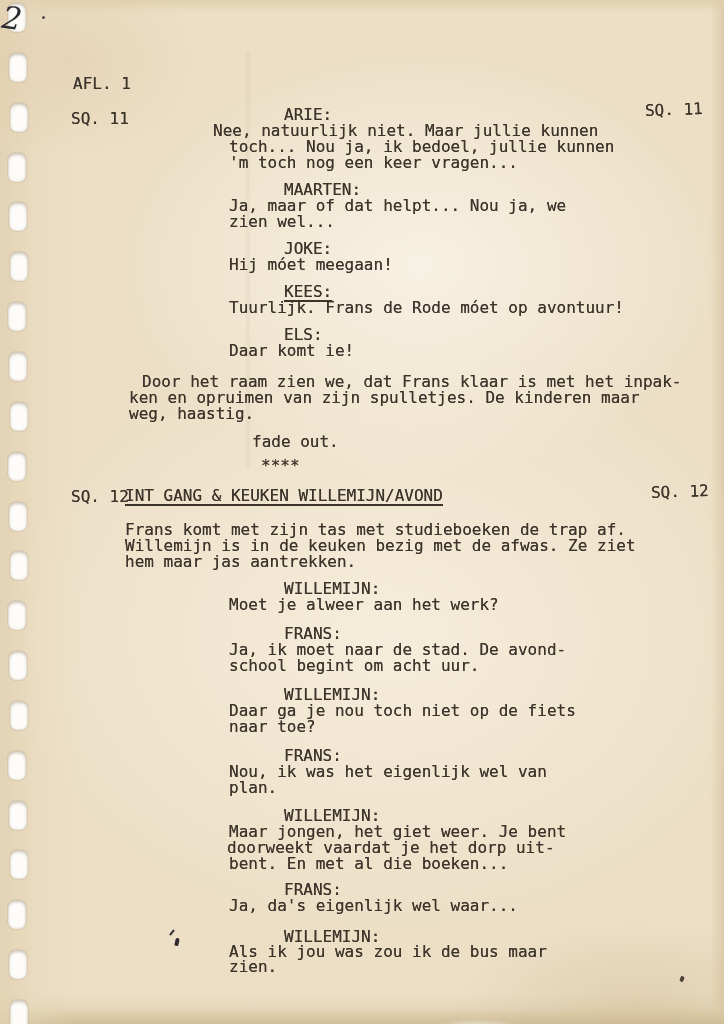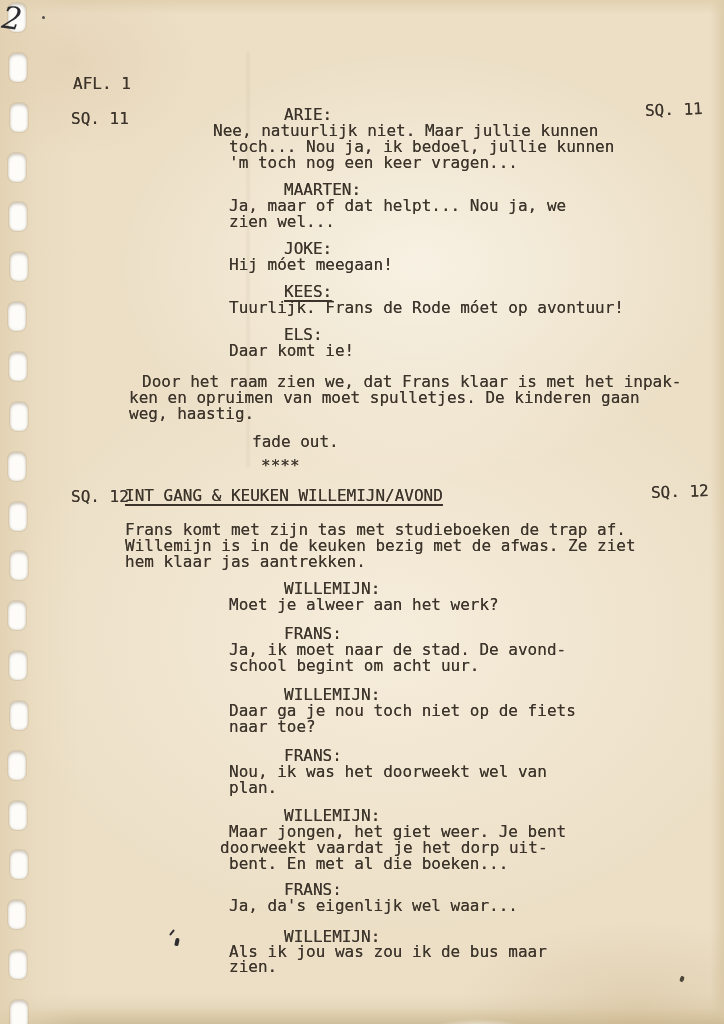--- a/index.html
+++ b/index.html
@@ -110,52 +110,52 @@
     <div class="t" style="left:284px;top:241px">JOKE:</div>
     <div class="t" style="left:229px;top:257px">Hij móet meegaan!</div>
 
     <div class="t u" style="left:284px;top:284px">KEES:</div>
     <div class="t" style="left:229px;top:300px">Tuurlijk. Frans de Rode móet op avontuur!</div>
 
     <div class="t" style="left:284px;top:327px">ELS:</div>
     <div class="t" style="left:229px;top:343px">Daar komt ie!</div>
 
     <div class="t" style="left:142px;top:374px">Door het raam zien we, dat Frans klaar is met het inpak-</div>
-    <div class="t" style="left:129px;top:390px">ken en opruimen van moet spulletjes. De kinderen gaan</div>
+    <div class="t" style="left:129px;top:390px">ken en opruimen van zijn spulletjes. De kinderen maar</div>
     <div class="t" style="left:129px;top:406px">weg, haastig.</div>
 
     <div class="t" style="left:252px;top:434px">fade out.</div>
     <div class="t" style="left:261px;top:458px">****</div>
 
     <div class="t" style="left:71px;top:489px">SQ. 12</div>
     <div class="t u" style="left:125px;top:488px">INT GANG &amp; KEUKEN WILLEMIJN/AVOND</div>
     <div class="t sqr" style="left:651px;top:484px">SQ. 12</div>
 
     <div class="t" style="left:125px;top:522px">Frans komt met zijn tas met studieboeken de trap af.</div>
     <div class="t" style="left:125px;top:538px">Willemijn is in de keuken bezig met de afwas. Ze ziet</div>
-    <div class="t" style="left:125px;top:554px">hem klaar jas aantrekken.</div>
+    <div class="t" style="left:125px;top:554px">hem maar jas aantrekken.</div>
 
     <div class="t" style="left:284px;top:581px">WILLEMIJN:</div>
     <div class="t" style="left:229px;top:597px">Moet je alweer aan het werk?</div>
 
     <div class="t" style="left:284px;top:626px">FRANS:</div>
     <div class="t" style="left:229px;top:642px">Ja, ik moet naar de stad. De avond-</div>
     <div class="t" style="left:229px;top:658px">school begint om acht uur.</div>
 
     <div class="t" style="left:284px;top:687px">WILLEMIJN:</div>
     <div class="t" style="left:229px;top:703px">Daar ga je nou toch niet op de fiets</div>
     <div class="t" style="left:229px;top:719px">naar toe?</div>
 
     <div class="t" style="left:284px;top:748px">FRANS:</div>
-    <div class="t" style="left:229px;top:764px">Nou, ik was het doorweekt wel van</div>
+    <div class="t" style="left:229px;top:764px">Nou, ik was het eigenlijk wel van</div>
     <div class="t" style="left:229px;top:780px">plan.</div>
 
     <div class="t" style="left:284px;top:808px">WILLEMIJN:</div>
     <div class="t" style="left:229px;top:824px">Maar jongen, het giet weer. Je bent</div>
-    <div class="t" style="left:220px;top:840px">doorweekt vaardat je het dorp uit-</div>
+    <div class="t" style="left:227px;top:840px">doorweekt vaardat je het dorp uit-</div>
     <div class="t" style="left:229px;top:856px">bent. En met al die boeken...</div>
 
     <div class="t" style="left:284px;top:882px">FRANS:</div>
     <div class="t" style="left:229px;top:898px">Ja, da's eigenlijk wel waar...</div>
 
     <div class="t" style="left:284px;top:929px">WILLEMIJN:</div>
     <div class="t" style="left:229px;top:944px">Als ik jou was zou ik de bus maar</div>
     <div class="t" style="left:229px;top:959px">zien.</div>
 
   </div>

